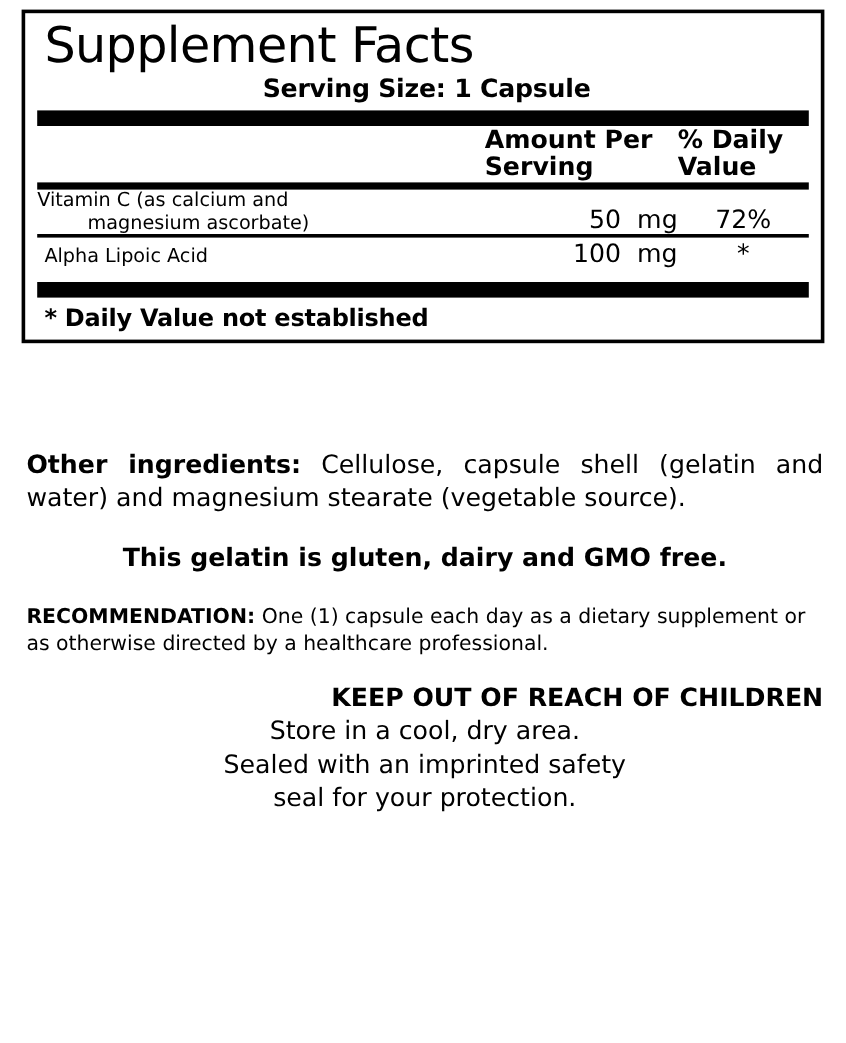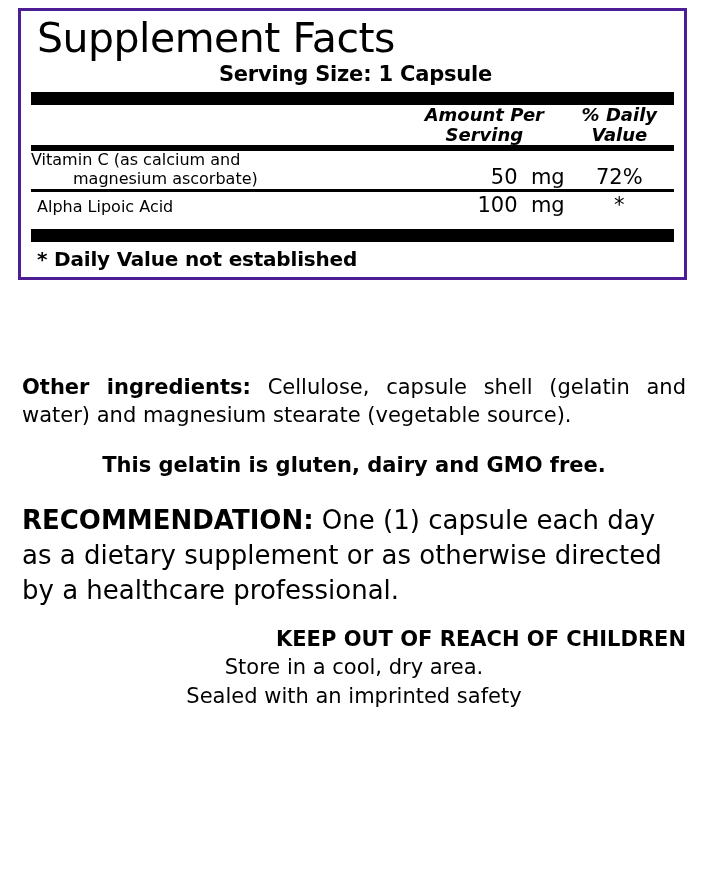--- a/index.html
+++ b/index.html
@@ -22,21 +22,21 @@
     box-sizing: border-box;
   }
 
   
   .panel {
     position: absolute;
     left: 18px;
     top: 8px;
     width: 669px;
     box-sizing: border-box;
-    border: 3px solid #4c1d95;
+    border: 3px solid #000000;
     padding: 4px 10px 6px 10px;
   }
 
   .sf-title {
     font-size: 41px;
     font-weight: normal;
     line-height: 1.04;
     letter-spacing: -0.5px;
     margin: 2px 0 0 6px;
   }
@@ -73,27 +73,25 @@
   table.facts td {
     vertical-align: bottom;
     padding: 0;
   }
 
   .col-name   { width: 58%; }
   .col-amount { width: 25%; }
   .col-dv     { width: 17%; }
 
   .hdr {
-    font-size: 18px;
-    font-weight: bold;
-    text-align: center;
+    font-size: 21px;
+    font-weight: bold;
     line-height: 1.12;
     padding-top: 5px;
     padding-bottom: 6px;
-    font-style: italic;
   }
 
   .nutrient-name {
     font-size: 16px;
     line-height: 1.18;
     padding: 6px 0 5px 6px;
   }
   .nutrient-name .indent {
     display: block;
     padding-left: 42px;
@@ -137,21 +135,21 @@
   .other-ing b { font-weight: bold; }
 
   .gluten {
     font-size: 21px;
     font-weight: bold;
     text-align: center;
     margin: 24px 0 0 0;
   }
 
   .recommendation {
-    font-size: 26px;
+    font-size: 17px;
     line-height: 1.33;
     margin: 26px 0 0 0;
   }
   .recommendation b { font-weight: bold; }
 
   .keep-out {
     font-size: 21px;
     font-weight: bold;
     text-align: right;
     margin: 20px 0 0 0;
@@ -250,17 +248,18 @@
 
     <p class="gluten">This gelatin is gluten, dairy and GMO free.</p>
 
     <p class="recommendation"><b>RECOMMENDATION:</b><span> One (1) capsule each day as a dietary supplement or as otherwise directed by a healthcare professional.</span></p>
 
     <p class="keep-out">KEEP OUT OF REACH OF CHILDREN</p>
 
     <p class="storage">
       <span>Store in a cool, dry area.</span><br>
       <span>Sealed with an imprinted safety</span><br>
+      <span>seal for your protection.</span>
     </p>
 
   </div>
 
 </div>
 
 </body></html>

